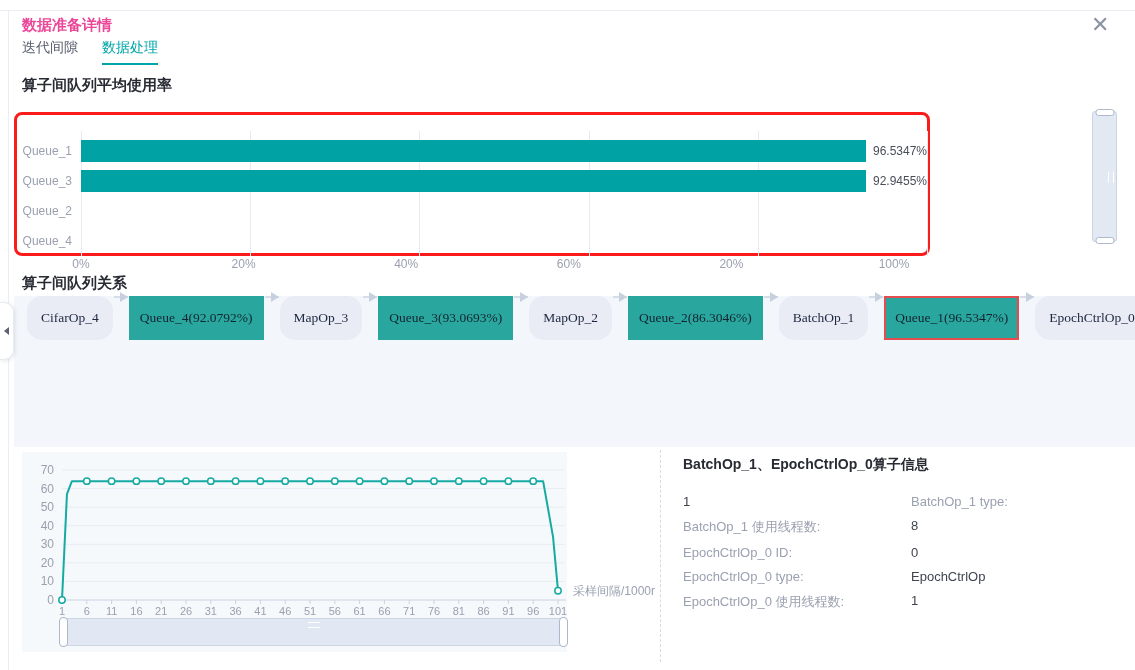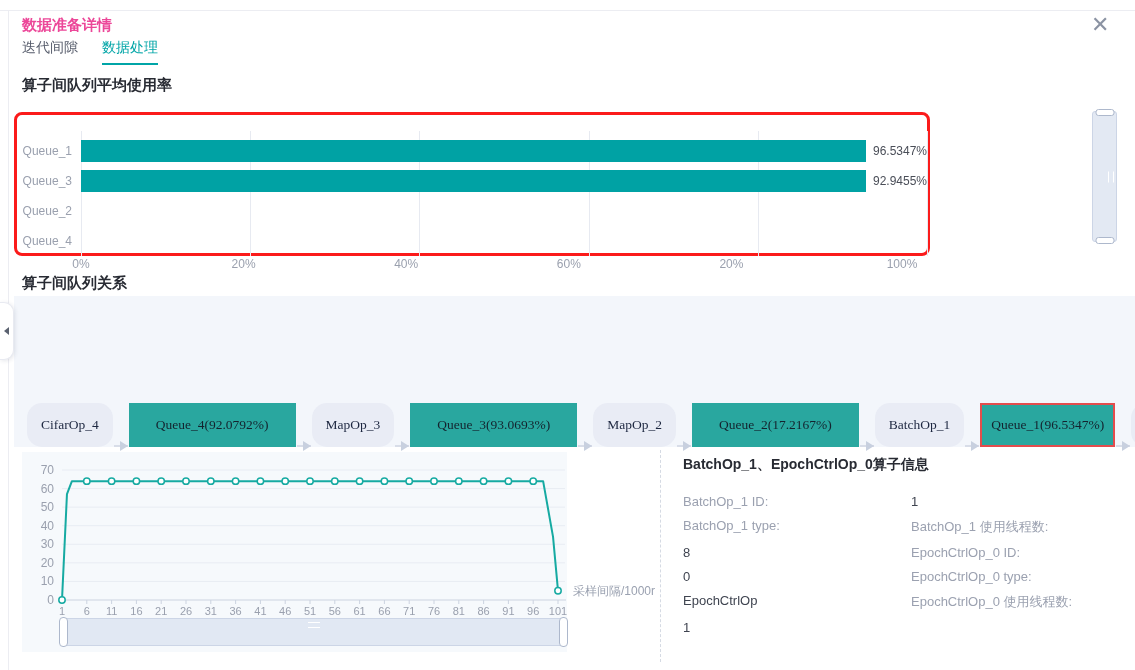--- a/index.html
+++ b/index.html
@@ -39,25 +39,25 @@
   .v-zoom{position:absolute;left:1092px;top:111px;width:25px;height:131px;background:#e3e9f3;
     border:1px solid #ccd5e6;border-radius:3px;box-sizing:border-box;cursor:pointer;}
   .v-handle{position:absolute;left:50%;transform:translateX(-50%);width:19px;height:7px;background:#fff;
     border:1px solid #adb8cc;border-radius:3px;box-sizing:border-box;cursor:ns-resize;}
   .v-handle.top{top:-3px;}.v-handle.bot{bottom:-3px;}
   .v-grip{position:absolute;right:2px;top:50%;transform:translateY(-50%);width:4px;height:11px;
     border-left:1px solid #fff;border-right:1px solid #fff;}
 
   
   .flow-band{position:absolute;left:14px;top:296px;width:1121px;height:151px;background:#f3f6fb;
-    display:flex;align-items:flex-end;padding:0 13px;box-sizing:border-box;}
+    display:flex;align-items:flex-start;padding:0 13px;box-sizing:border-box;}
   .node{font-family:"Liberation Serif","DejaVu Serif",serif;font-size:13.5px;color:#1d2740;
     white-space:nowrap;text-align:center;flex:0 0 auto;cursor:pointer;}
   .node.op{background:#e9ecf5;border-radius:15px;padding:14px 14px;}
-  .node.queue{background:#29a79f;padding:14px 27px;color:#14232e;}
+  .node.queue{background:#29a79f;padding:14px 11px;color:#14232e;}
   .node.queue.hl{border:2px solid #e34d4d;padding:12px 9px;}
   .edge{flex:1 1 auto;height:2px;background:#d8dde8;position:relative;margin:0 1px;min-width:14px;}
   .edge::after{content:"";position:absolute;right:0;top:-4px;width:0;height:0;
     border-left:8px solid #c8d0df;border-top:5px solid transparent;border-bottom:5px solid transparent;}
 
   .collapse-tab{position:absolute;left:0;top:302px;width:14px;height:58px;background:#fff;
     border:1px solid #e8eaf1;border-left:none;border-radius:0 10px 10px 0;
     box-shadow:1px 1px 4px rgba(40,50,80,.12);display:flex;align-items:center;justify-content:center;
     cursor:pointer;z-index:5;box-sizing:border-box;}
   .collapse-arrow{width:0;height:0;border-right:5px solid #5b6270;
@@ -123,21 +123,21 @@
           <span class="bar-val">92.9455%</span>
         </div>
       </div>
   </div>
   <div class="bar-axis">
       <span class="bar-tick" style="left: 0%;">0%</span>
       <span class="bar-tick" style="left: 20%;">20%</span>
       <span class="bar-tick" style="left: 40%;">40%</span>
       <span class="bar-tick" style="left: 60%;">60%</span>
       <span class="bar-tick" style="left: 80%;">20%</span>
-      <span class="bar-tick" style="left: 100%; margin-left: 8px;">100%</span>
+      <span class="bar-tick" style="left: 100%;">100%</span>
     </div>
 </div>
 
 <div class="v-zoom">
   <div class="v-handle top"></div>
   <div class="v-grip"></div>
   <div class="v-handle bot"></div>
 </div>
 
 <div class="sec-title sec2">算子间队列关系</div>
@@ -146,21 +146,21 @@
     <div class="node op">CifarOp_4</div>
     <div class="edge"></div>
     <div class="node queue">Queue_4(92.0792%)</div>
     <div class="edge"></div>
     <div class="node op">MapOp_3</div>
     <div class="edge"></div>
     <div class="node queue">Queue_3(93.0693%)</div>
     <div class="edge"></div>
     <div class="node op">MapOp_2</div>
     <div class="edge"></div>
-    <div class="node queue">Queue_2(17.2167%)</div>
+    <div class="node queue">Queue_2(86.3046%)</div>
     <div class="edge"></div>
     <div class="node op">BatchOp_1</div>
     <div class="edge"></div>
     <div class="node queue hl">Queue_1(96.5347%)</div>
     <div class="edge"></div>
     <div class="node op">EpochCtrlOp_0</div>
   </div>
 
 <div class="collapse-tab">
   <span class="collapse-arrow"></span>
@@ -253,21 +253,20 @@
     <div class="grip"></div>
     <div class="h-handle left"></div>
     <div class="h-handle right"></div>
   </div>
 </div>
 <div class="x-axis-name">采样间隔/1000r</div>
 
 <div class="info-panel">
   <div class="info-title">BatchOp_1、EpochCtrlOp_0算子信息</div>
   <div class="info-grid">
-      <div class="info-label">BatchOp_1 ID:</div>
       <div class="info-value">1</div>
       <div class="info-label">BatchOp_1 type:</div>
       <div class="info-label">BatchOp_1 使用线程数:</div>
       <div class="info-value">8</div>
       <div class="info-label">EpochCtrlOp_0 ID:</div>
       <div class="info-value">0</div>
       <div class="info-label">EpochCtrlOp_0 type:</div>
       <div class="info-value">EpochCtrlOp</div>
       <div class="info-label">EpochCtrlOp_0 使用线程数:</div>
       <div class="info-value">1</div>

